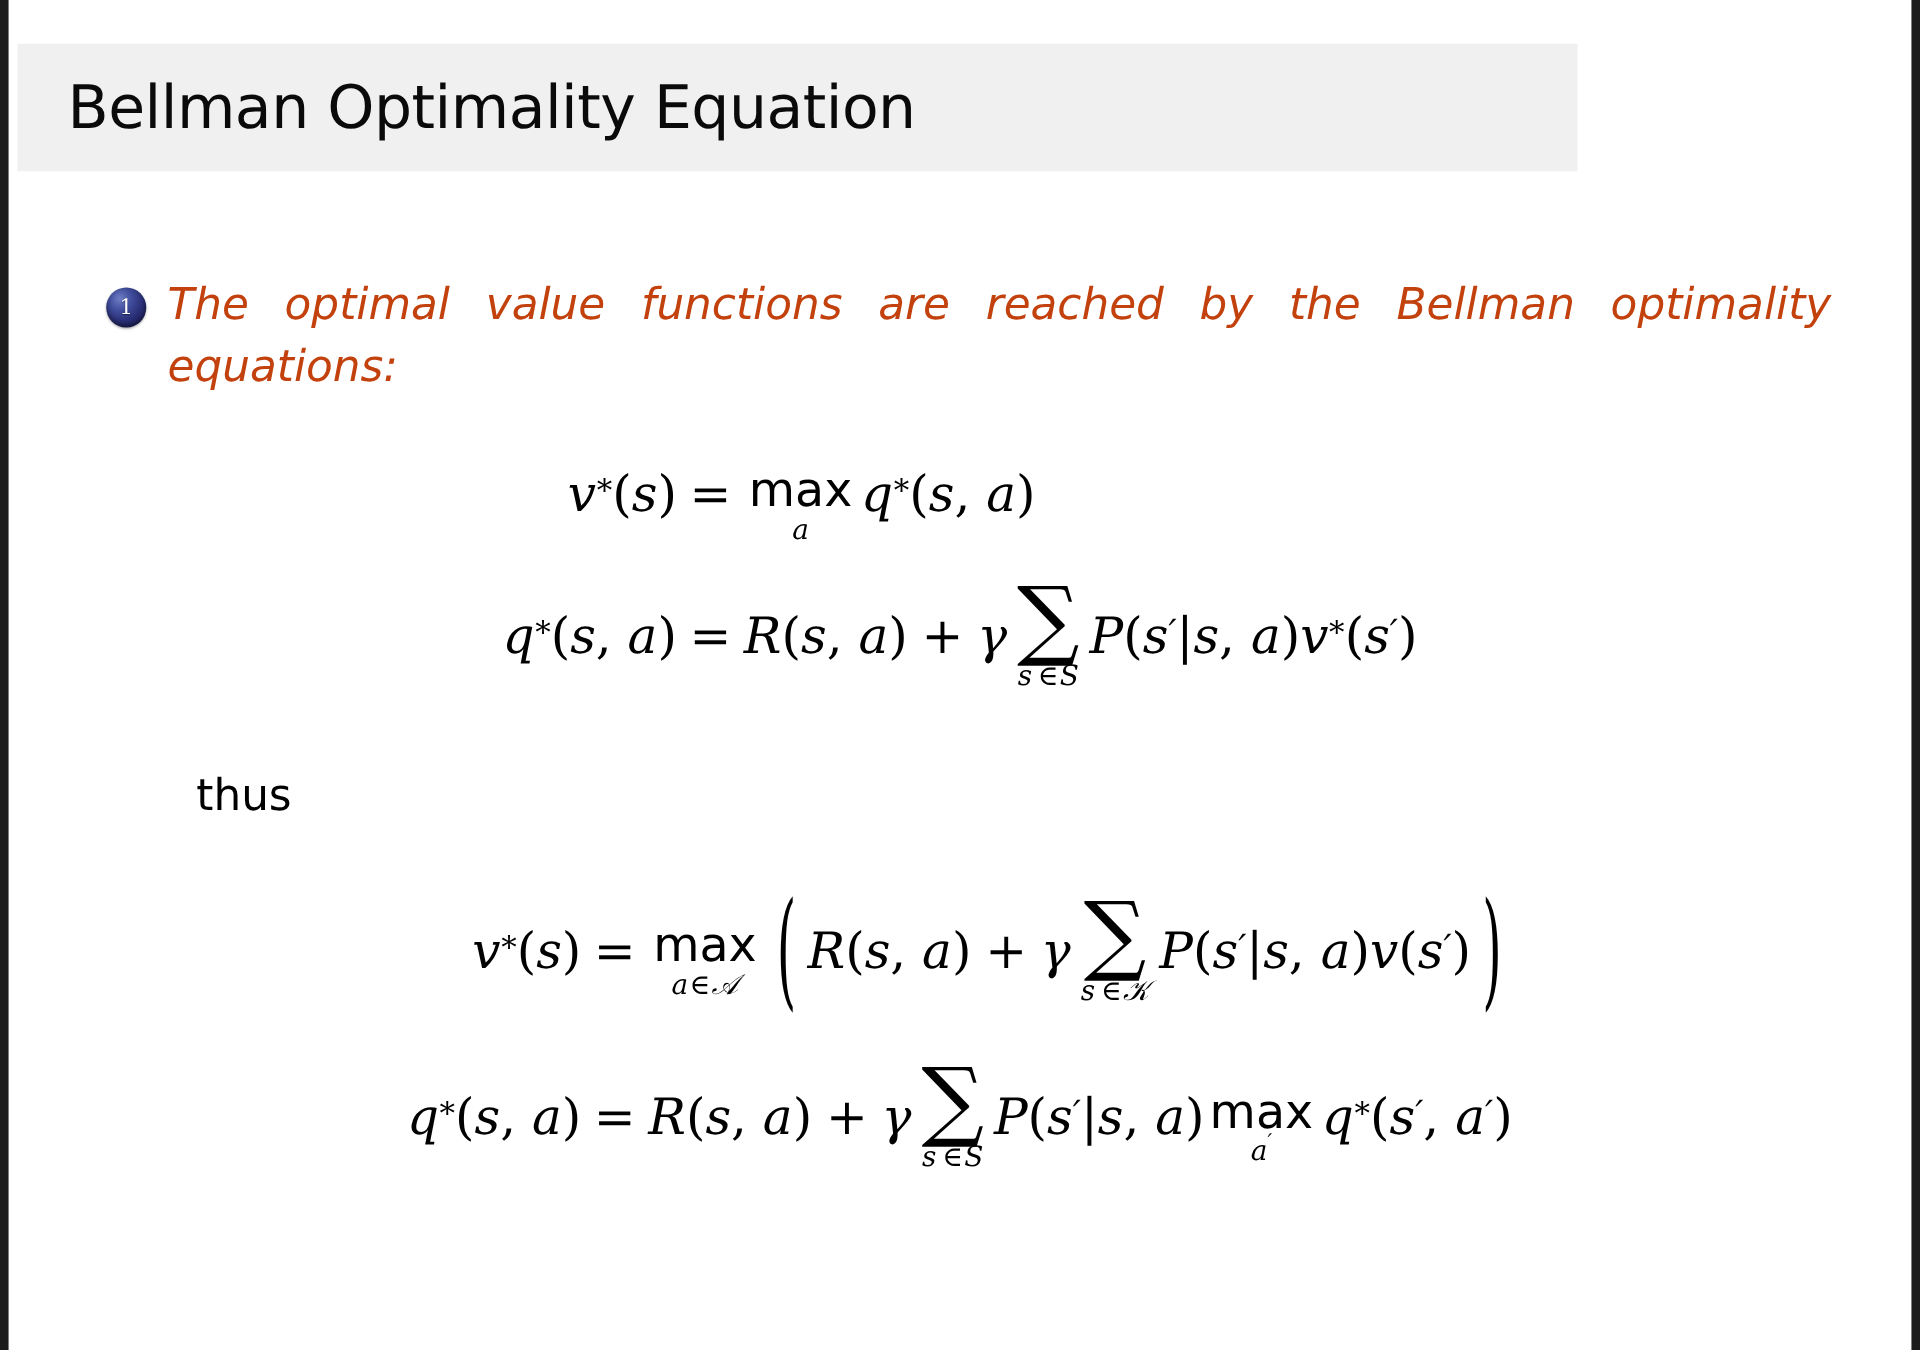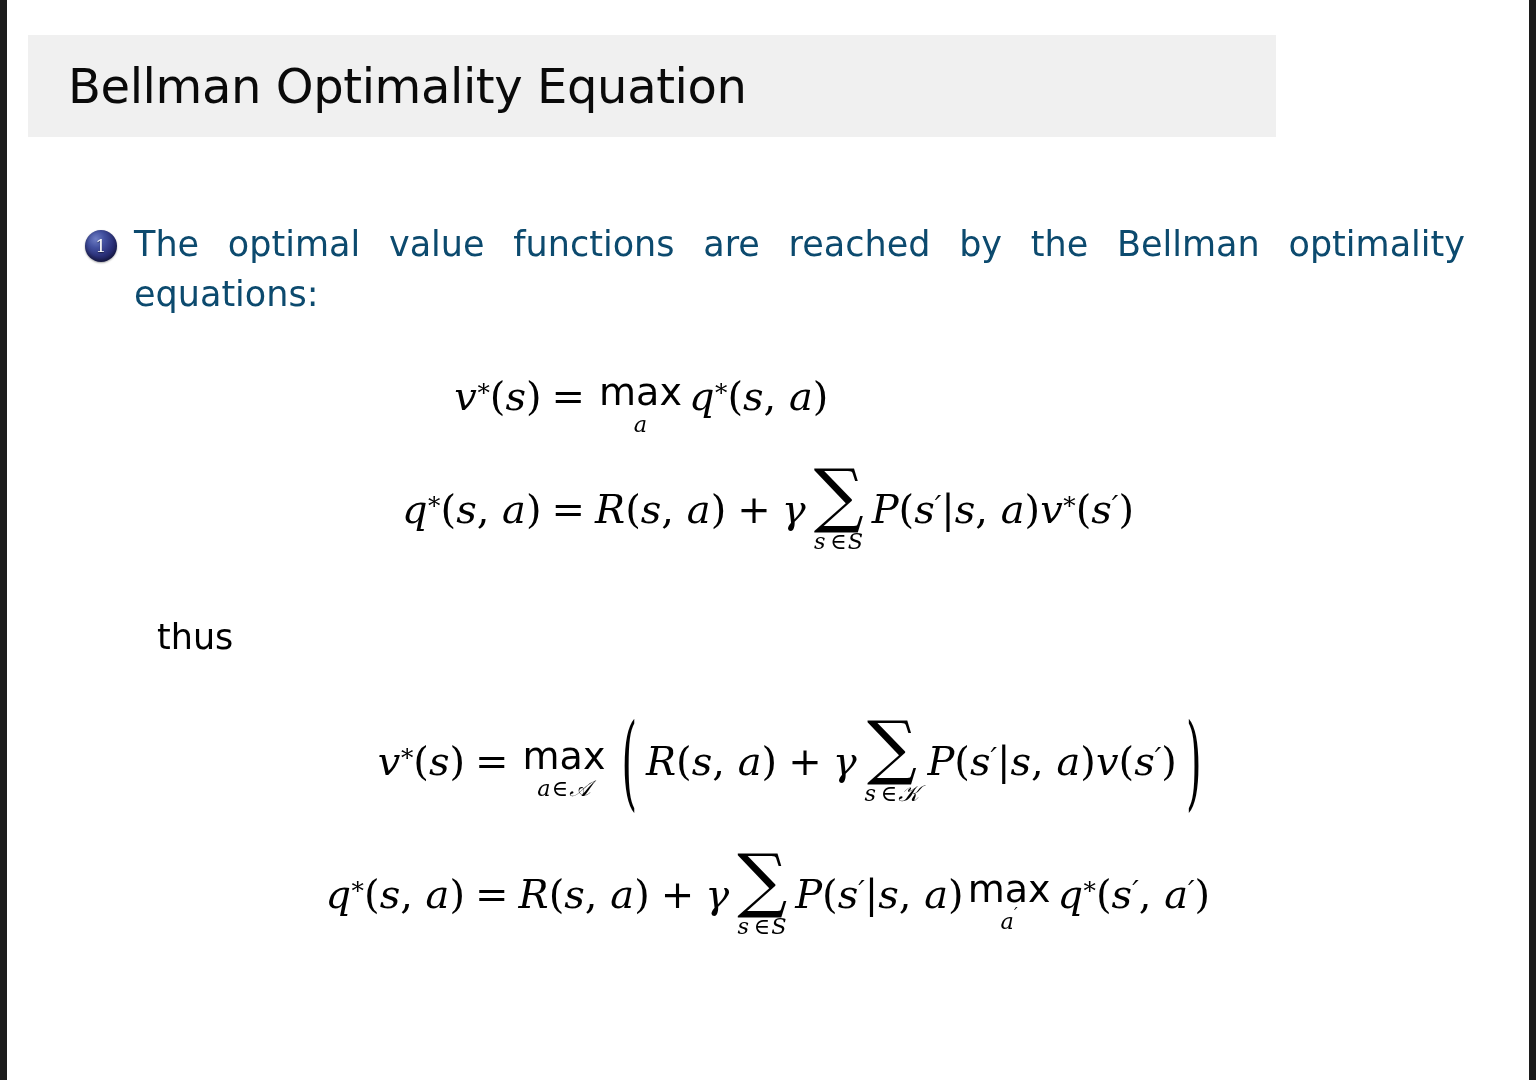--- a/index.html
+++ b/index.html
@@ -34,21 +34,21 @@
     left: 7px;
     top: 0;
     width: 1522px;
     height: 1080px;
     background: #ffffff;
   }
 
   
   .title-banner {
     position: absolute;
-    left: 21px;
+    left: 7px;
     top: 35px;
     width: 1248px;
     height: 102px;
     background: #f0f0f0;
   }
   .title-text {
     position: absolute;
     left: 40px;
     top: 50%;
     transform: translateY(-50%);
@@ -98,24 +98,25 @@
     line-height: 32px;
     text-align: center;
     font-weight: 400;
     text-shadow: 0 1px 1px rgba(0,0,0,0.5);
   }
   .enum-text {
     flex: 1 1 auto;
     font-family: "DejaVu Sans", sans-serif;
     font-size: 35px;
     line-height: 1.42;
-    color: #0c4a6e;
+    color: #c2410c;
     text-align: justify;
     text-justify: inter-word;
     word-spacing: 1px;
+    font-style: italic;
   }
 
   
   .thus-text {
     position: absolute;
     left: 150px;
     top: 480px;
     font-family: "DejaVu Sans", sans-serif;
     font-size: 35px;
     color: #000000;

